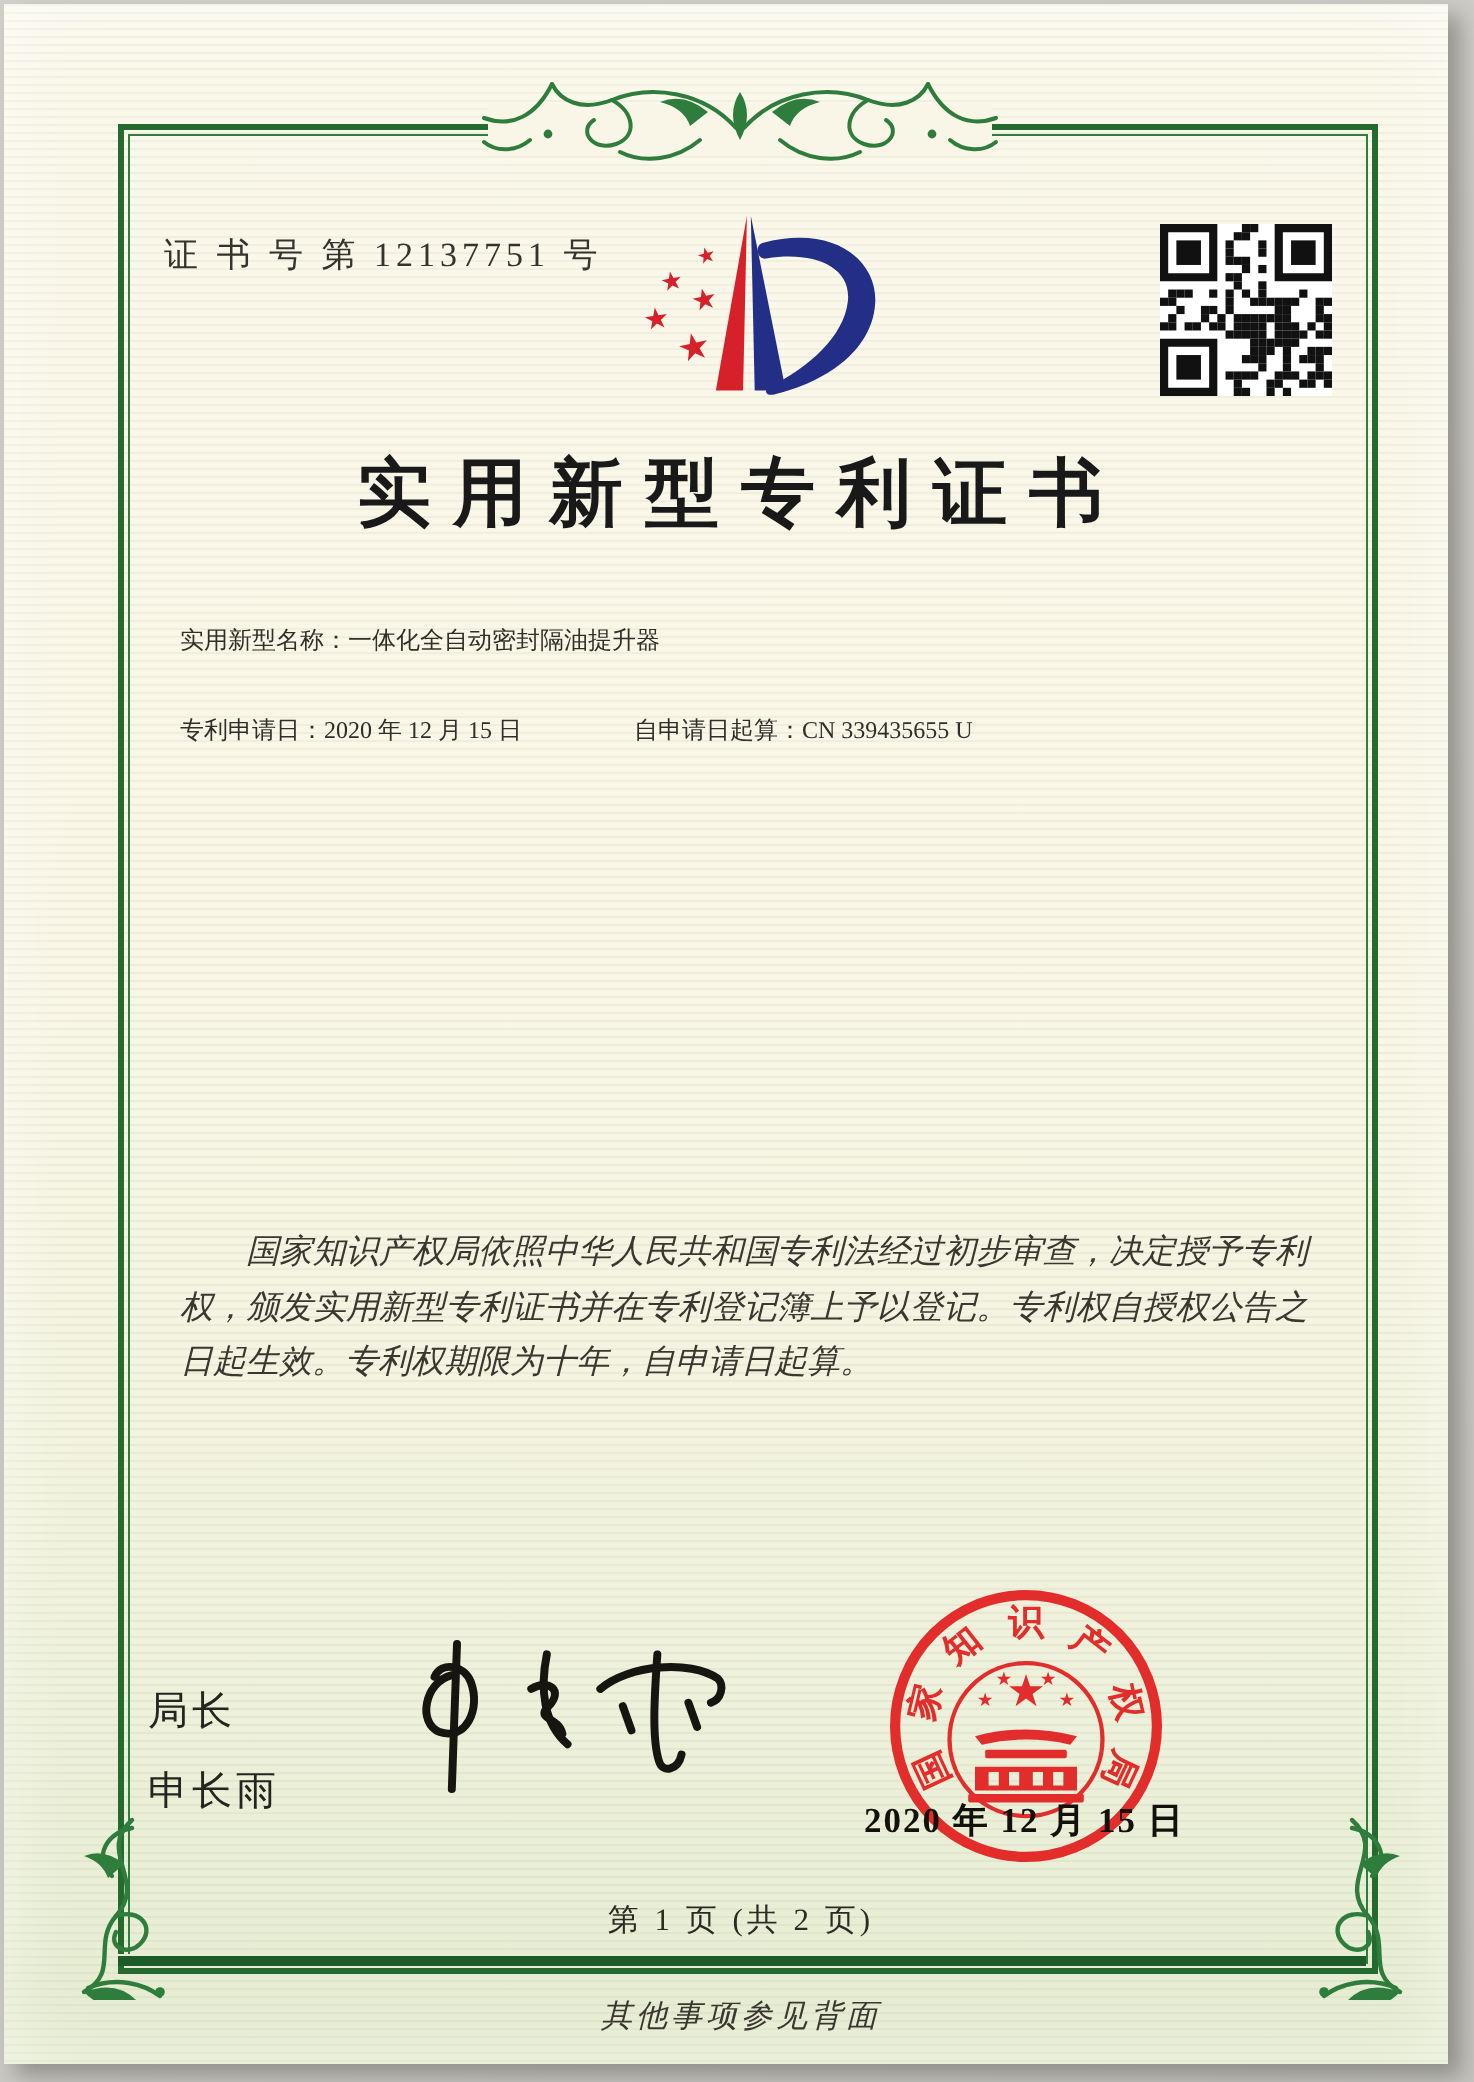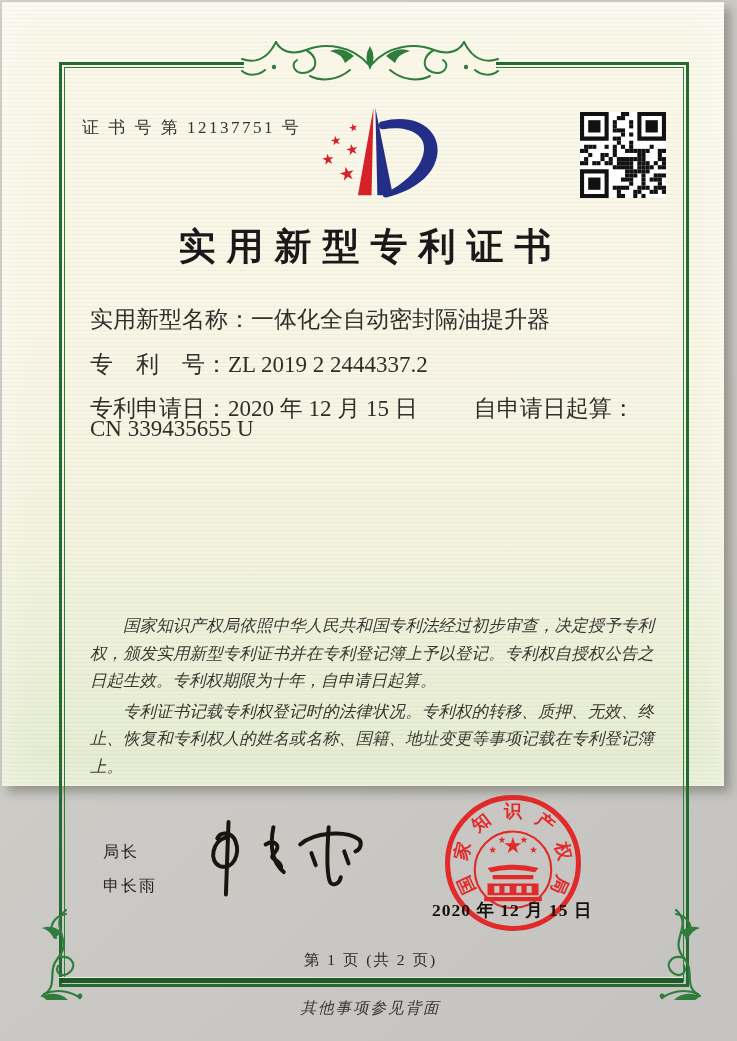--- a/index.html
+++ b/index.html
@@ -2,21 +2,21 @@
 <html><head>
 <meta charset="utf-8">
 <style>
   html,body{margin:0;padding:0;}
   body{
     width:737px;height:1041px;position:relative;overflow:hidden;
     background:linear-gradient(135deg,#d2d1cc,#c4c3bf);
     font-family:"Liberation Serif","DejaVu Serif",serif;
   }
   .paper{
-    position:absolute;left:2px;top:2px;width:722px;height:784px;
+    position:absolute;left:2px;top:2px;width:722px;height:1030px;
     background:
       repeating-linear-gradient(180deg, rgba(140,172,110,0.10) 0 1px, rgba(0,0,0,0) 1px 4px),
       linear-gradient(180deg,#fbf8ec 0%,#f9f6e7 45%,#f3f3e0 70%,#e9eed6 92%,#e5ebd0 100%);
     box-shadow:6px 6px 10px rgba(80,80,70,0.45), inset 0 0 40px rgba(255,255,255,0.5);
   }
   .frame{
     position:absolute;left:57px;top:60px;width:624px;height:919px;
     border:3px solid #256b2f;
   }
   .frame::after{
@@ -31,30 +31,30 @@
     position:absolute;left:80px;top:114px;font-size:17px;color:#35332e;
     letter-spacing:2.5px;
   }
   .logo{position:absolute;left:288px;top:96px;width:165px;height:112px;}
   .qr{position:absolute;left:578px;top:110px;width:86px;height:86px;}
   .title{
     position:absolute;left:0;top:220px;width:737px;text-align:center;
     font-size:37px;font-weight:bold;color:#191919;letter-spacing:11px;
   }
   .fields{position:absolute;left:88px;top:308px;width:566px;}
-  .field-row{margin-bottom:24.5px;font-size:23px;color:#302e29;line-height:20px;}
+  .field-row{margin-bottom:24.5px;font-size:12px;color:#302e29;line-height:20px;}
   .field-label{white-space:pre;display:inline-block;}
   .field-value{white-space:pre;}
   .pair-gap{display:inline-block;width:56px;}
   .paras{position:absolute;left:88px;top:610px;width:564px;font-family:Liberation Serif, serif;}
   .paras p{
     margin:0 0 3px 0;font-size:16.5px;line-height:27.5px;color:#3a3731;
     text-indent:2em;text-align:justify;font-style:italic;
   }
-  .director{position:absolute;left:101px;top:840px;font-size:16px;color:#262420;}
+  .director{position:absolute;left:72px;top:840px;font-size:20px;color:#262420;}
   .director div{margin-bottom:13px;letter-spacing:2px;}
   .signature{position:absolute;left:198px;top:808px;width:190px;height:100px;}
   .seal{position:absolute;left:426px;top:776px;width:170px;height:170px;opacity:0.93;}
   .seal-date{
     position:absolute;left:430px;top:896px;font-size:17.5px;color:#14110d;
     font-weight:bold;white-space:pre;letter-spacing:1px;
   }
   .page-info{
     position:absolute;left:0;top:948px;width:737px;text-align:center;
     font-size:15.5px;color:#2c2a25;letter-spacing:2px;
@@ -290,30 +290,26 @@
     </svg>
   </div>
 
   <div class="title">实用新型专利证书</div>
 
   <div class="fields">
     <div class="field-row">
       <span class="field-label">实用新型名称：</span><span class="field-value">一体化全自动密封隔油提升器</span>
     </div>
     <div class="field-row">
-      <span class="field-label">专　利　号：</span><span class="field-value">ZL 2019 2 2444337.2</span>
-    </div>
-    <div class="field-row">
       <span class="field-label">专利申请日：</span><span class="field-value">2020 年 12 月 15 日</span><span class="pair-gap"></span><span class="field-label">自申请日起算：</span><span class="field-value">CN 339435655 U</span>
     </div>
   </div>
 
   <div class="paras">
     <p>国家知识产权局依照中华人民共和国专利法经过初步审查，决定授予专利权，颁发实用新型专利证书并在专利登记簿上予以登记。专利权自授权公告之日起生效。专利权期限为十年，自申请日起算。</p>
-    <p>专利证书记载专利权登记时的法律状况。专利权的转移、质押、无效、终止、恢复和专利权人的姓名或名称、国籍、地址变更等事项记载在专利登记簿上。</p>
   </div>
 
   <div class="director">
     <div>局长</div>
     <div>申长雨</div>
   </div>
 
   <div class="signature">
     <svg viewBox="0 0 220 100" width="190" height="100">
       <g stroke="#17150f" stroke-width="4.6" fill="none" stroke-linecap="round" stroke-linejoin="round">

